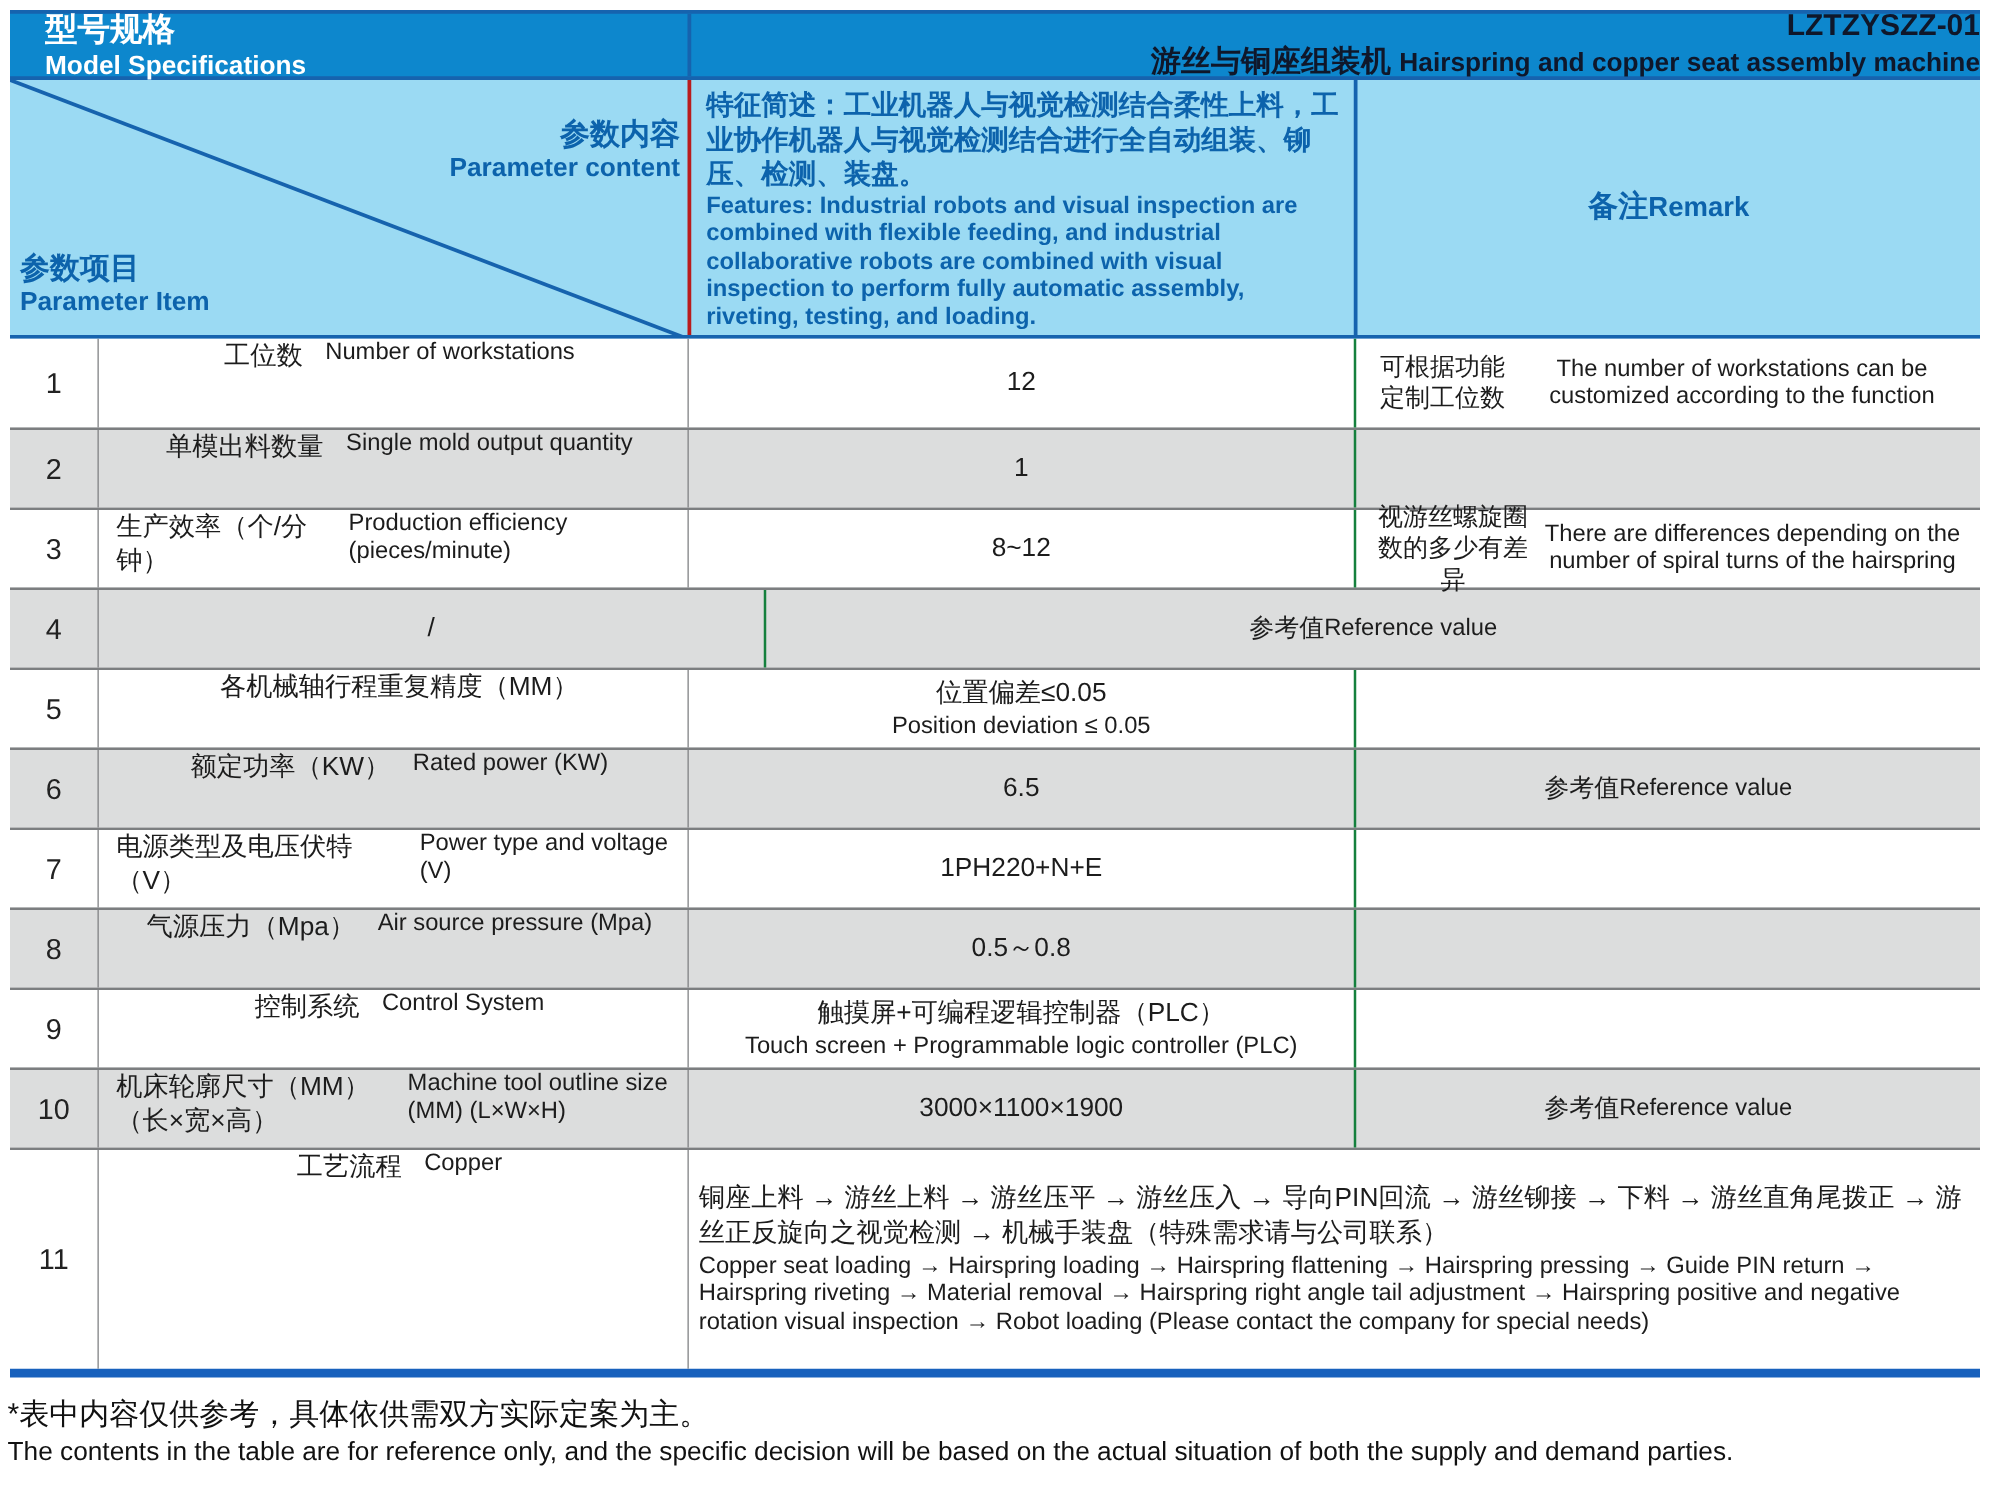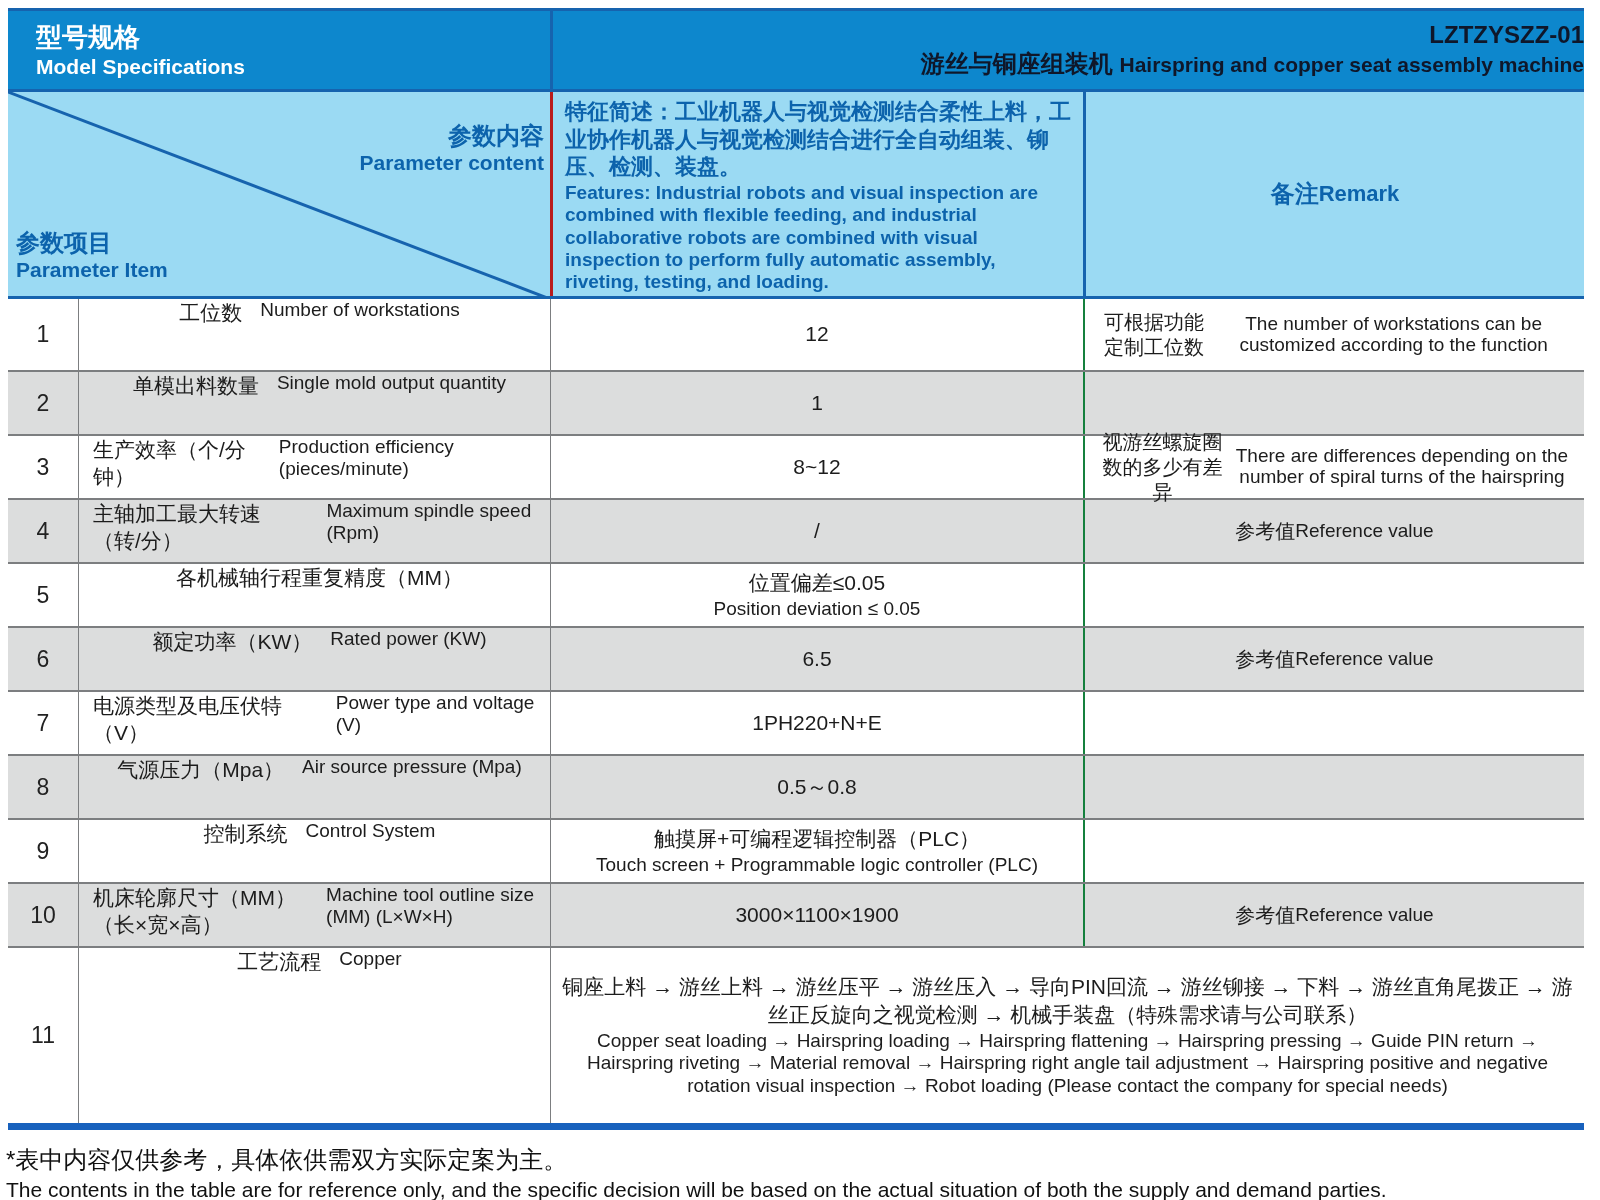--- a/index.html
+++ b/index.html
@@ -1,21 +1,21 @@
 <!DOCTYPE html>
 <html><head>
 <meta charset="utf-8">
 <style>
   * { margin:0; padding:0; box-sizing:border-box; }
   html,body { width:1600px; height:1200px; background:#ffffff;
     font-family:"Liberation Sans","DejaVu Sans",sans-serif; color:#1c1c1c; }
   .sheet { position:relative; width:1576px; margin:8px 0 0 8px; }
 
   
-  .hdr1 { display:flex; height:84px; background:#0d87cd;
+  .hdr1 { display:flex; height:56px; background:#0d87cd;
     border-top:3px solid #1663ae; border-bottom:3px solid #1663ae; }
   .hdr1-left { width:542px; display:flex; flex-direction:column; justify-content:center;
     padding-left:28px; color:#fff; }
   .hdr1-right { flex:1; display:flex; flex-direction:column; justify-content:center;
     padding-left:16px; color:#0f172a; border-left:3px solid #1663ae;align-items:flex-end; }
   .hdr1 .cn-big { font-size:26px; font-weight:bold; line-height:1.25; }
   .hdr1 .en-big { font-size:21px; font-weight:bold; line-height:1.2; }
   .hdr1-right .code { font-size:24px; font-weight:bold; line-height:1.2; }
   .hdr1-right .mname { font-size:24px; font-weight:bold; line-height:1.25; }
   .hdr1-right .mname .en-inline { font-size:21px; font-weight:bold; }
@@ -43,21 +43,21 @@
   .body-row { height:64px; }
   .body-row:first-child { height:71px; }
   .body-row:last-child { height:177px; }
   .cell-num { width:70px; display:flex; align-items:center; justify-content:center;
     font-size:23px; color:#222; }
   .cell-item { width:472px; border-left:1px solid #7c7e80; display:flex; flex-direction:row;
     justify-content:center; padding-left:14px; padding-right:4px;gap:18px; }
   .cell-item .cn { font-size:21px; line-height:1.3; }
   .cell-item .en { font-size:19px; line-height:1.15; }
   .cell-value { width:533px; border-left:1px solid #7c7e80; display:flex; flex-direction:column;
-    align-items:center; justify-content:center; text-align:center; padding:2px 8px; }
+    align-items:center; justify-content:center; padding:2px 8px; }
   .cell-value .cn { font-size:21px; line-height:1.35; }
   .cell-value .en { font-size:19px; line-height:1.2; }
   .cell-value .en:empty, .cell-remark .en:empty, .cell-item .en:empty { display:none; }
   .cell-remark { flex:1; border-left:2px solid #15803d; display:flex; 
     align-items:center; justify-content:center; text-align:center; padding:2px 10px; }
   .cell-remark .cn { font-size:20px; line-height:1.25; }
   .cell-remark .en { font-size:19px; line-height:1.1; }
   .body-row.merged .cell-value { flex:1; }
 
   
@@ -150,24 +150,20 @@
       <div class="cn">8~12</div>
 
     </div>
     <div class="cell-remark">
       <div class="cn">视游丝螺旋圈数的多少有差异</div>
       <div class="en">There are differences depending on the number of spiral turns of the hairspring</div>
     </div>
   </div>
       <div class="body-row gray">
     <div class="cell-num">4</div>
-    <div class="cell-item">
-      <div class="cn">主轴加工最大转速（转/分）</div>
-      <div class="en">Maximum spindle speed (Rpm)</div>
-    </div>
     <div class="cell-value">
       <div class="cn">/</div>
 
     </div>
     <div class="cell-remark">
       <div class="cn">参考值</div>
       <div class="en">Reference value</div>
     </div>
   </div>
       <div class="body-row">

